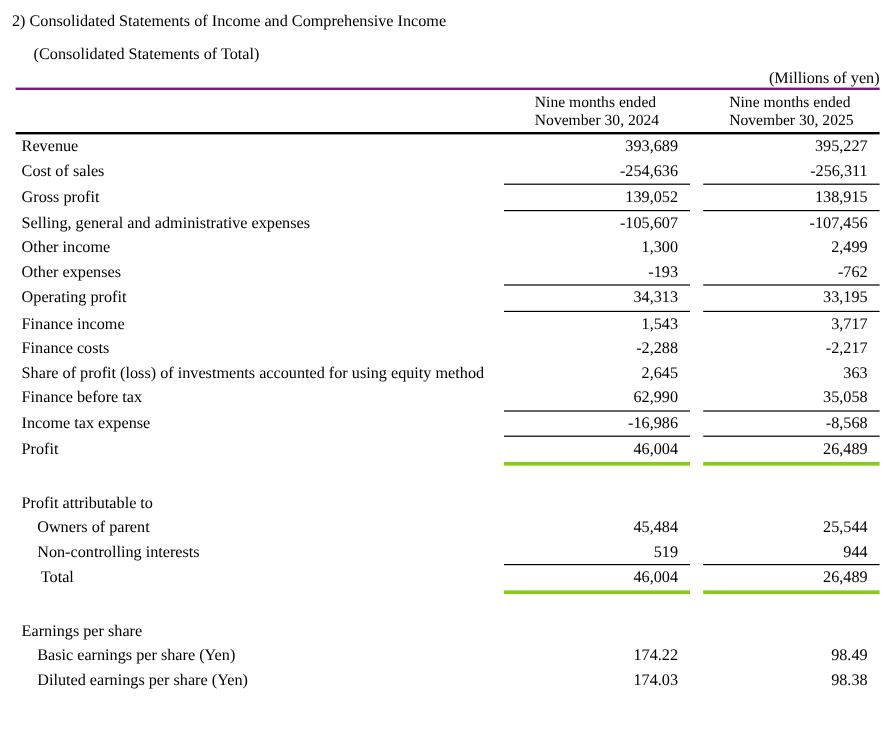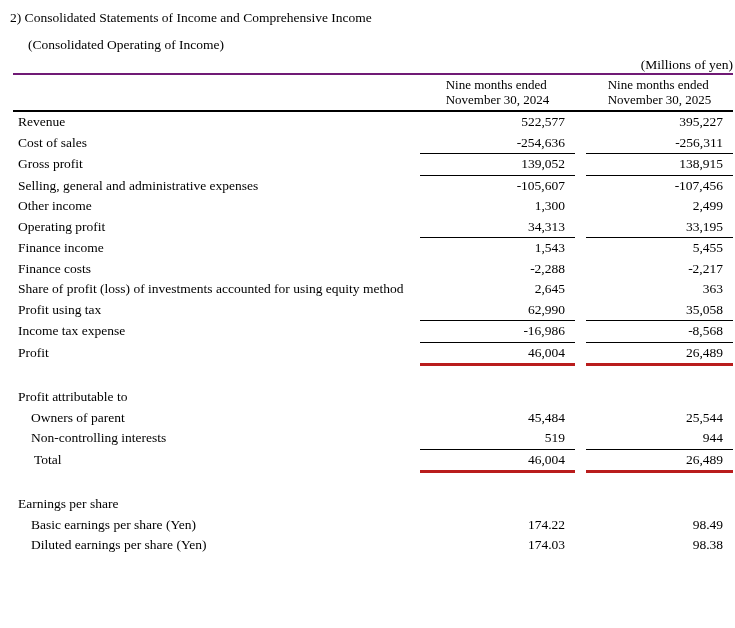--- a/index.html
+++ b/index.html
@@ -46,30 +46,30 @@
     display: flex;
     align-items: center;
     justify-content: flex-end;
     padding-right: 10px;
     min-height: 20.5px;
     line-height: 20.5px;
     white-space: nowrap;
   }
   .cell-gap { }
   .u-thin  { border-bottom: 1.5px solid #000; }
-  .u-thick { border-bottom: 3px solid #b91c1c; text-align: center; }
+  .u-thick { border-bottom: 3px solid #84cc16; text-align: center; }
   .spacer-row { height: 21px; }
 </style>
 </head>
 <body>
 
 <div class="doc">
   <div class="doc-header">
     <div class="title">2) Consolidated Statements of Income and Comprehensive Income</div>
-    <div class="subtitle">(Consolidated Operating of Income)</div>
+    <div class="subtitle">(Consolidated Statements of Total)</div>
   </div>
 
   <div class="table-wrap">
     <div class="unit-note">(Millions of yen)</div>
 
     <div class="thead grid-cols">
       <div class="col-head"></div>
       <div class="col-head">
         <span class="head-block">
           <span>Nine months ended</span><br>
@@ -81,21 +81,21 @@
         <span class="head-block">
           <span>Nine months ended</span><br>
           <span>November 30, 2025</span>
         </span>
       </div>
     </div>
 
     <div>
         <div class="row grid-cols">
           <div class="cell-label">Revenue</div>
-          <div class="cell-value">522,577</div>
+          <div class="cell-value">393,689</div>
           <div class="cell-gap"></div>
           <div class="cell-value">395,227</div>
         </div>
         <div class="row grid-cols">
           <div class="cell-label">Cost of sales</div>
           <div class="cell-value u-thin">-254,636</div>
           <div class="cell-gap"></div>
           <div class="cell-value u-thin">-256,311</div>
         </div>
         <div class="row grid-cols">
@@ -110,45 +110,51 @@
           <div class="cell-gap"></div>
           <div class="cell-value">-107,456</div>
         </div>
         <div class="row grid-cols">
           <div class="cell-label">Other income</div>
           <div class="cell-value">1,300</div>
           <div class="cell-gap"></div>
           <div class="cell-value">2,499</div>
         </div>
         <div class="row grid-cols">
+          <div class="cell-label">Other expenses</div>
+          <div class="cell-value u-thin">-193</div>
+          <div class="cell-gap"></div>
+          <div class="cell-value u-thin">-762</div>
+        </div>
+        <div class="row grid-cols">
           <div class="cell-label">Operating profit</div>
           <div class="cell-value u-thin">34,313</div>
           <div class="cell-gap"></div>
           <div class="cell-value u-thin">33,195</div>
         </div>
         <div class="row grid-cols">
           <div class="cell-label">Finance income</div>
           <div class="cell-value">1,543</div>
           <div class="cell-gap"></div>
-          <div class="cell-value">5,455</div>
+          <div class="cell-value">3,717</div>
         </div>
         <div class="row grid-cols">
           <div class="cell-label">Finance costs</div>
           <div class="cell-value">-2,288</div>
           <div class="cell-gap"></div>
           <div class="cell-value">-2,217</div>
         </div>
         <div class="row grid-cols">
           <div class="cell-label justify">Share of profit (loss) of investments accounted for using equity method</div>
           <div class="cell-value">2,645</div>
           <div class="cell-gap"></div>
           <div class="cell-value">363</div>
         </div>
         <div class="row grid-cols">
-          <div class="cell-label">Profit using tax</div>
+          <div class="cell-label">Finance before tax</div>
           <div class="cell-value u-thin">62,990</div>
           <div class="cell-gap"></div>
           <div class="cell-value u-thin">35,058</div>
         </div>
         <div class="row grid-cols">
           <div class="cell-label">Income tax expense</div>
           <div class="cell-value u-thin">-16,986</div>
           <div class="cell-gap"></div>
           <div class="cell-value u-thin">-8,568</div>
         </div>

